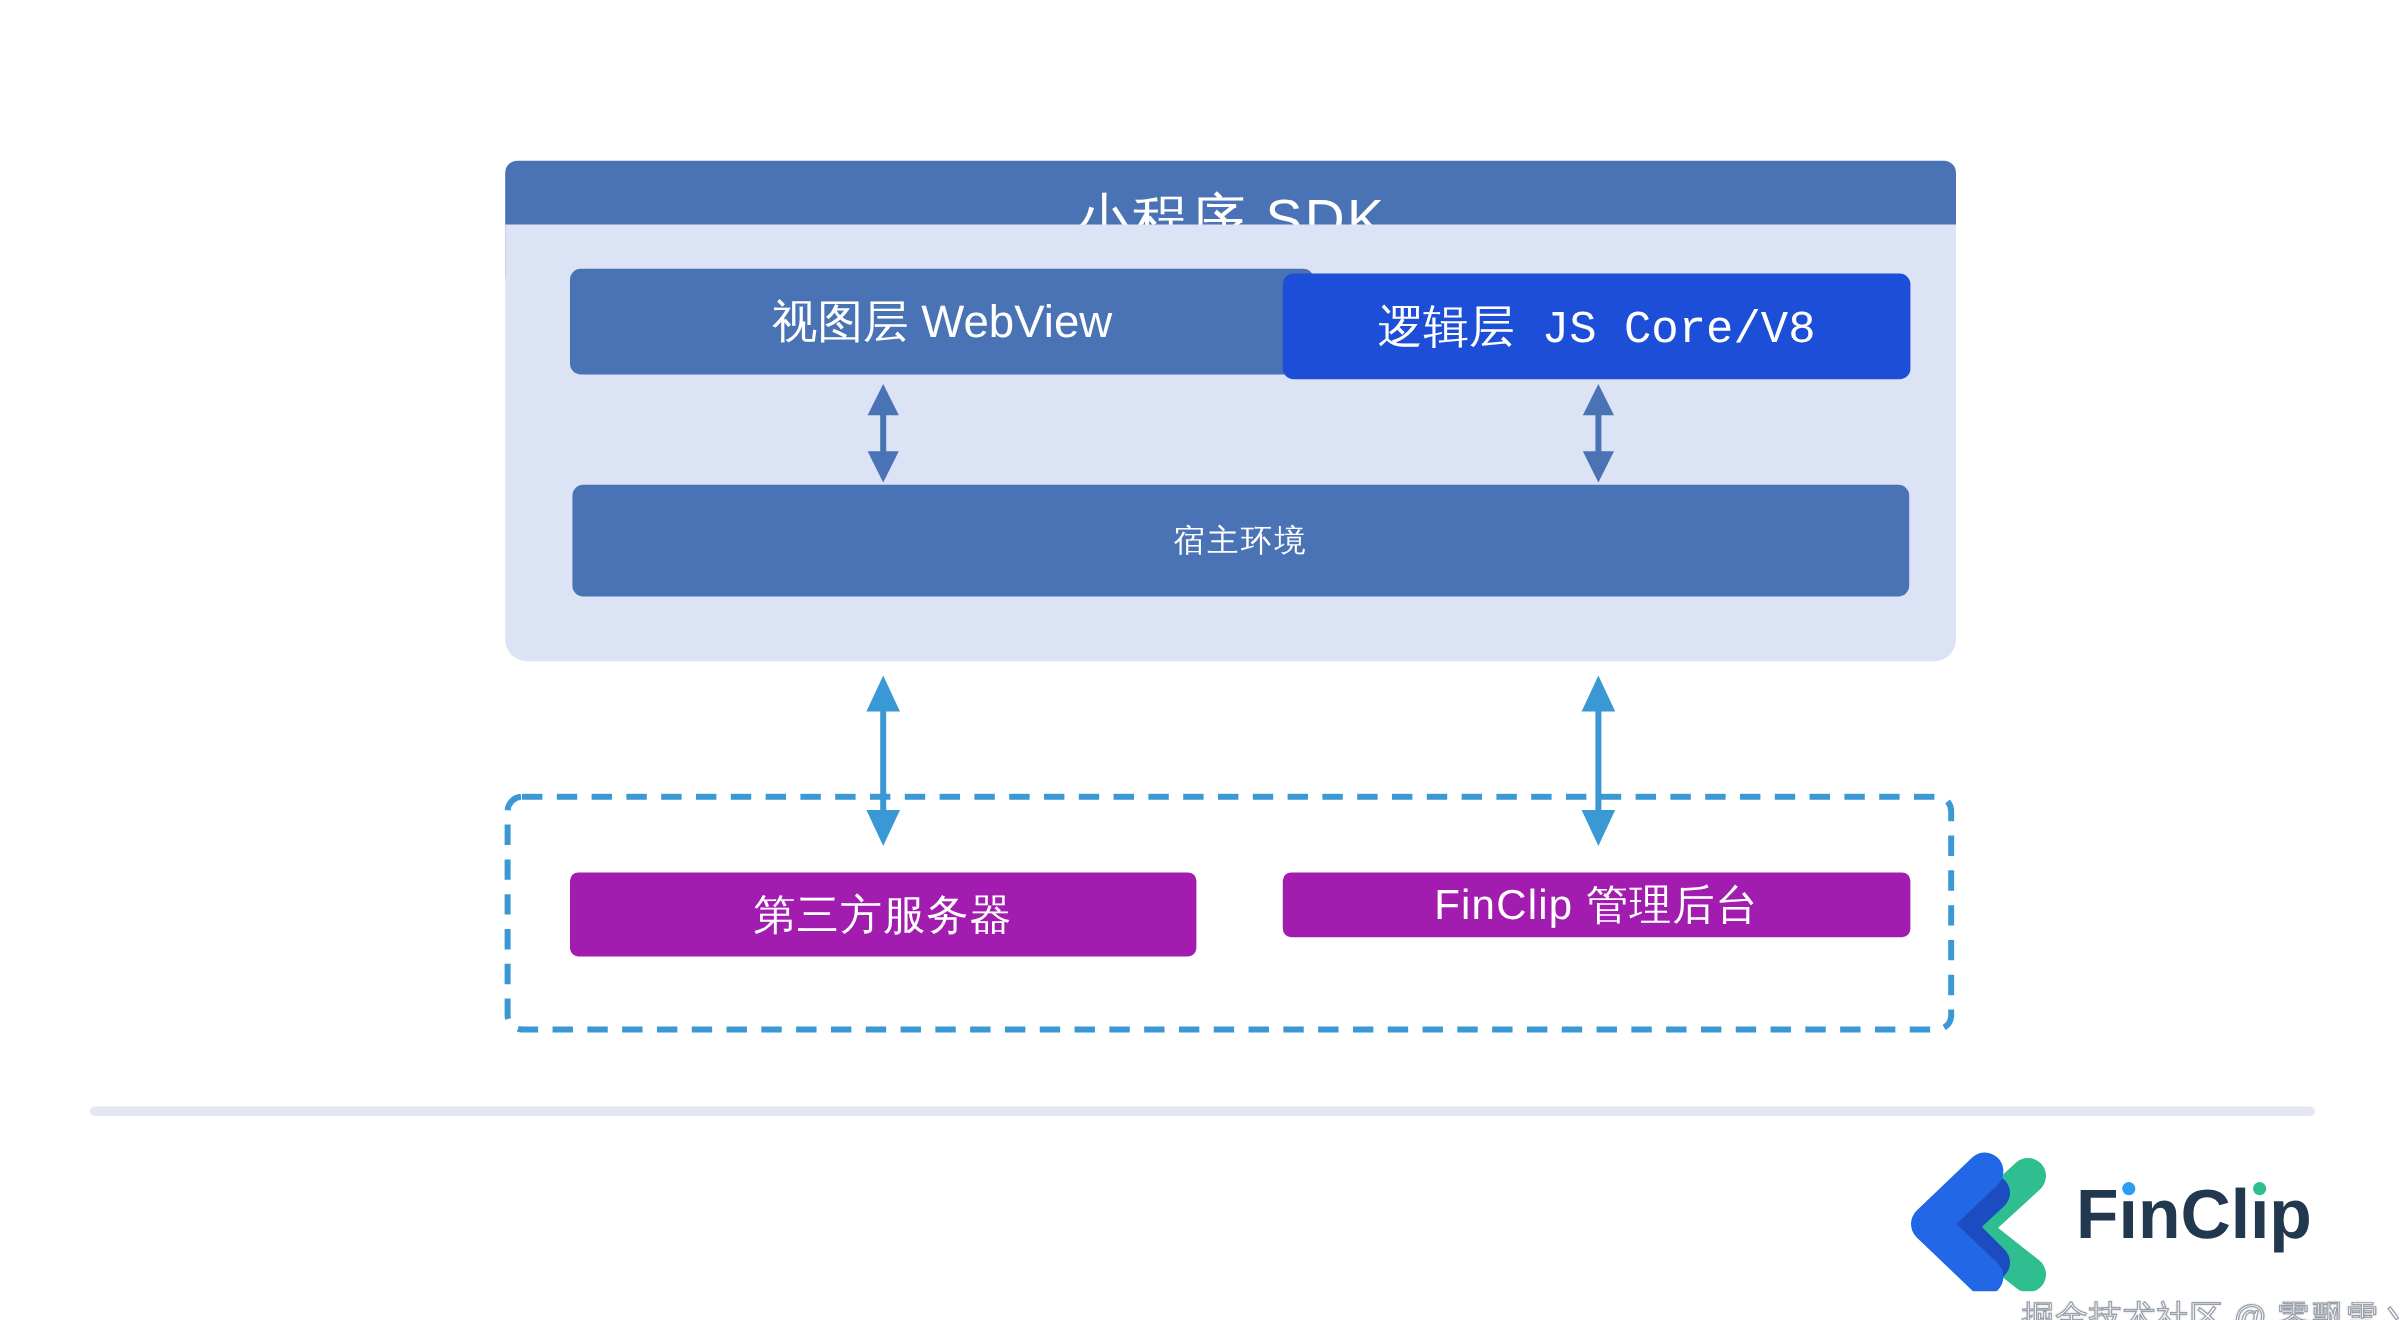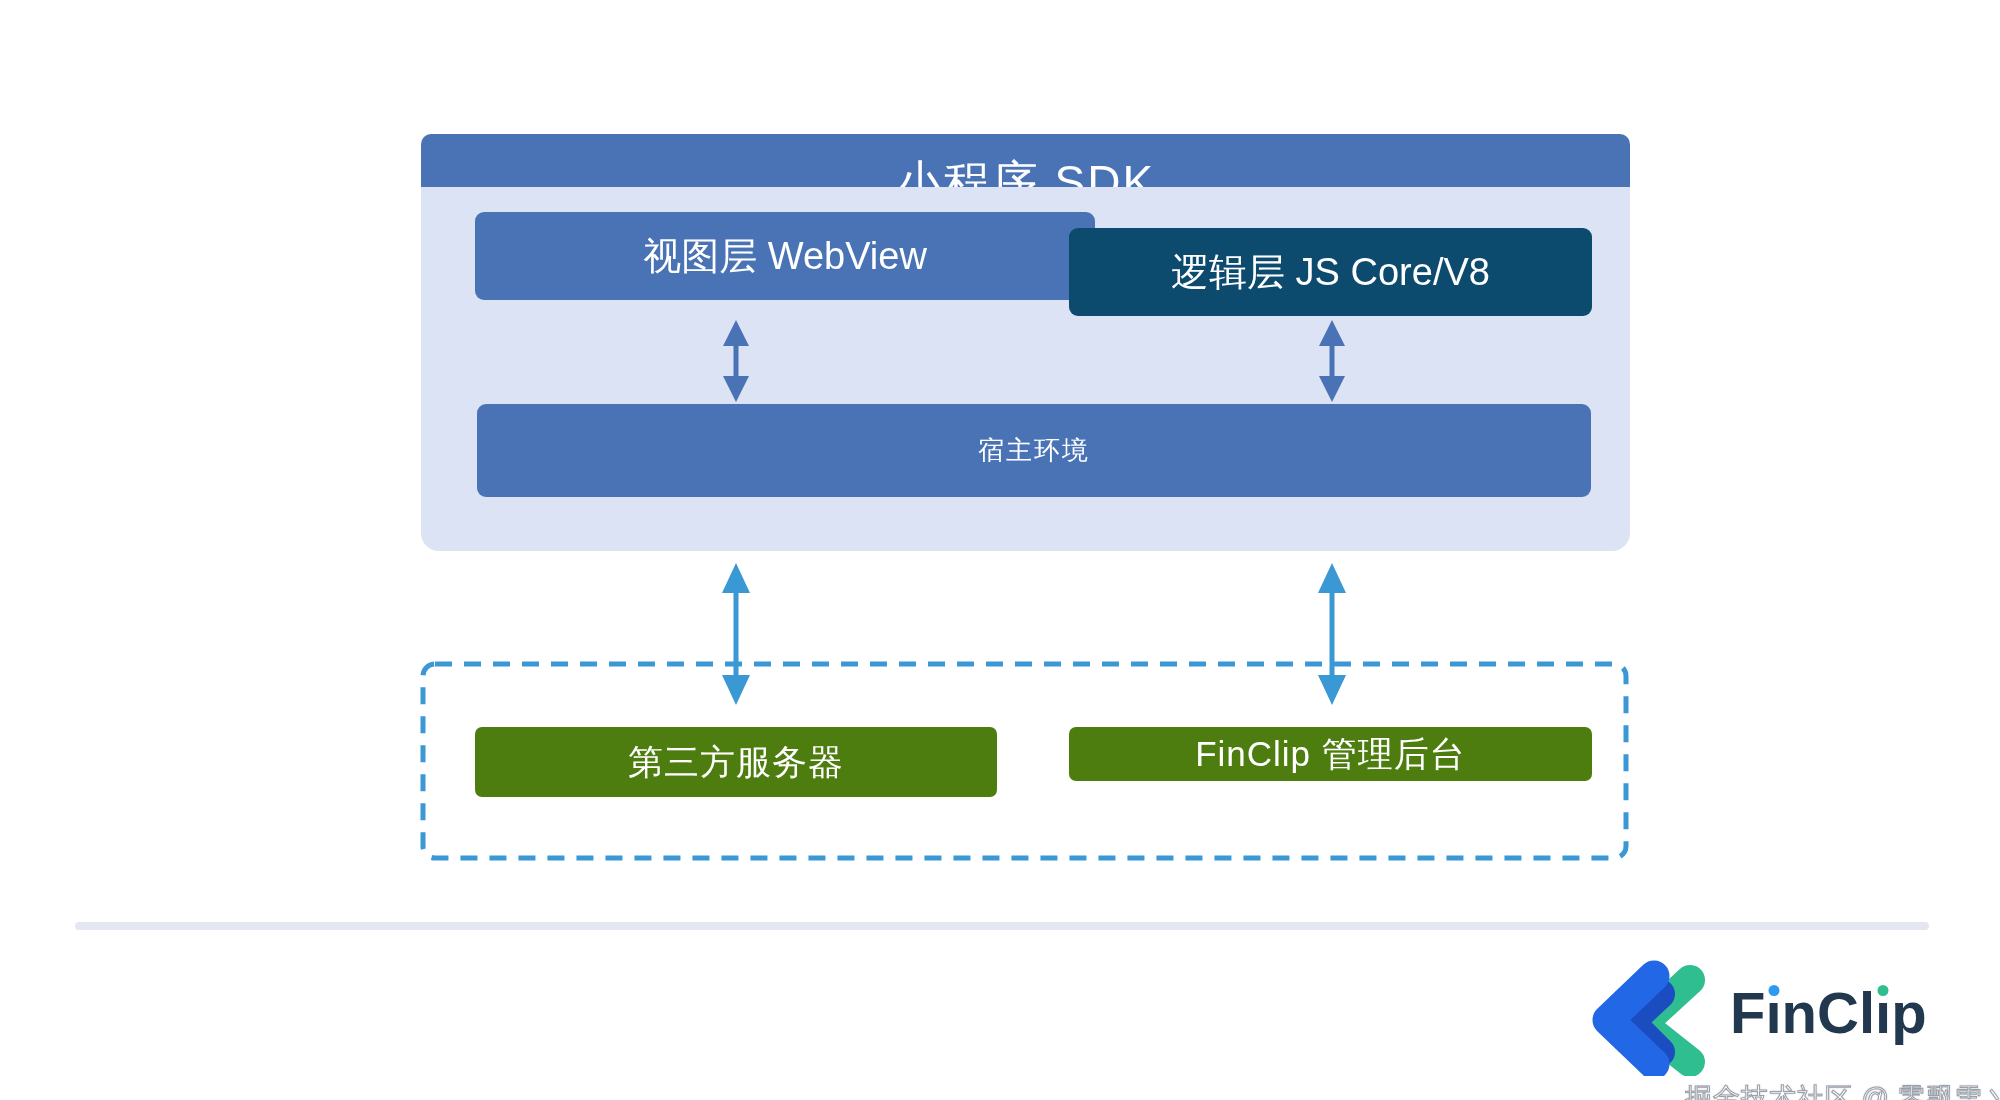--- a/index.html
+++ b/index.html
@@ -19,23 +19,23 @@
   }
   .sdk-body{
     left:421px;top:187px;width:1209px;height:364px;
     background:#dbe3f4;border-radius:0 0 18px 18px;
   }
   .node{
     display:flex;align-items:center;justify-content:center;
     color:#ffffff;border-radius:9px;
   }
   .node-mid{background:#4a73b6;}
-  .node-dark{background:#0c4a6e;}
-  .node-bright{background:#4d7c0f;border-radius:7px;}
-  .box-view  {left:475px;top:212px;width:620px;height:88px;font-size:38px;}
+  .node-dark{background:#1d4ed8;font-family:Liberation Mono, monospace;}
+  .node-bright{background:#a21caf;border-radius:7px;}
+  .box-view  {left:475px;top:224px;width:620px;height:88px;font-size:38px;}
   .box-logic {left:1069px;top:228px;width:523px;height:88px;font-size:38px;}
   .box-host  {left:477px;top:404px;width:1114px;height:93px;font-size:26px;letter-spacing:2px;}
 
   
   .varrow{display:block;}
   .arrow-inner polygon,.arrow-inner rect{fill:#4a73b6;}
   .arrow-outer polygon,.arrow-outer rect{fill:#3a98d5;}
 
   
   .dashed-wrap{left:420px;top:661px;width:1209px;height:200px;}

